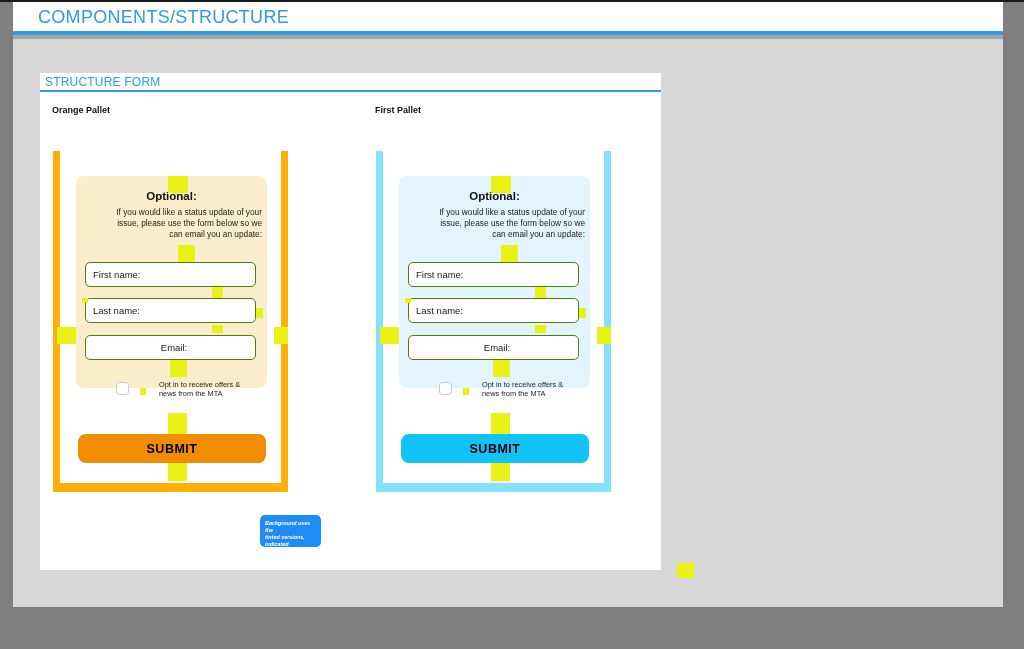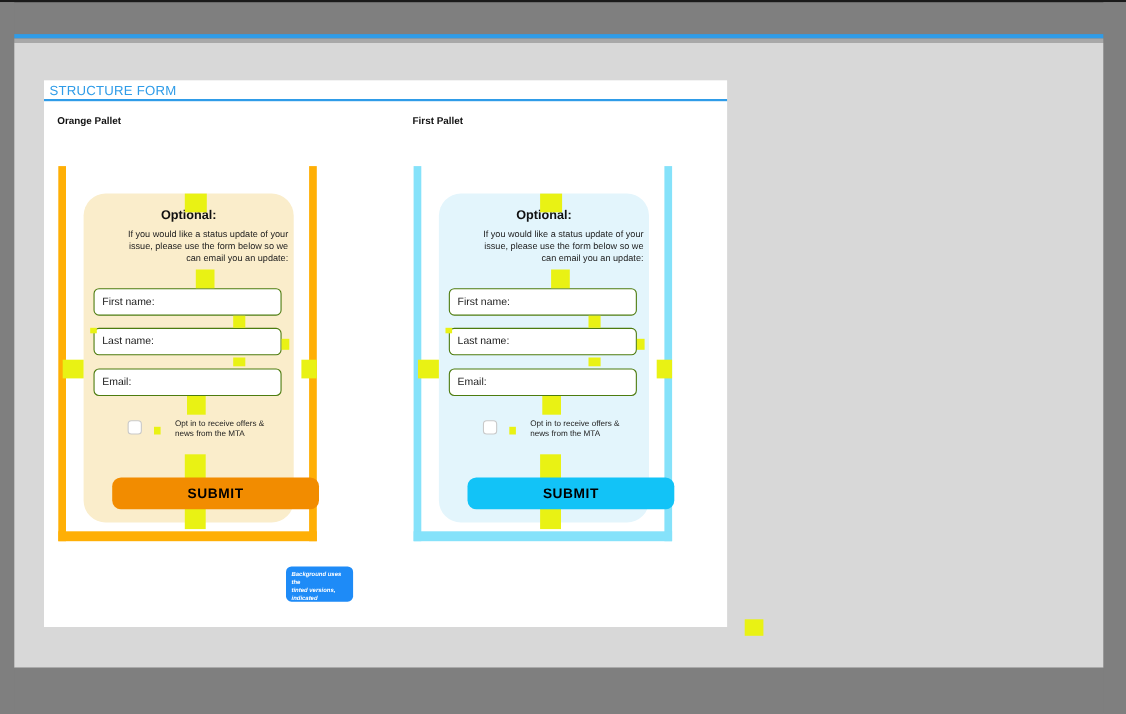--- a/index.html
+++ b/index.html
@@ -34,42 +34,42 @@
   .frame.orange { left:13px; }
   .frame.blue   { left:336px; }
   .bar { position:absolute; }
   .bar-left   { left:0; top:0; width:7px; height:341px; }
   .bar-right  { left:228px; top:0; width:7px; height:341px; }
   .bar-bottom { left:0; top:332px; width:235px; height:9px; }
   .frame.orange .bar { background:#FFAF05; }
   .frame.blue   .bar { background:#85E2FA; }
 
   
-  .tint { position:absolute; left:23px; top:25px; width:191px; height:299px; border-radius:20px; }
+  .tint { position:absolute; left:23px; top:25px; width:191px; height:212px; border-radius:8px; }
   .frame.orange .tint { background:#FAEDCB; }
   .frame.blue   .tint { background:#E3F5FC; }
 
   .form-heading { position:absolute; left:0; top:14px; width:100%; text-align:center;
                   font-size:11.5px; font-weight:bold; color:#111; }
   .form-desc { position:absolute; left:5px; top:31px; width:181px; text-align:right;
                font-size:8.3px; line-height:11.2px; color:#1c1c1c; }
   .mock-input { position:absolute; left:9px; width:171px; height:25px; background:#FFFFFF;
                 border:1px solid #4d7c0f; border-radius:5px; font-size:9.5px; color:#1a1a1a;
                 line-height:24px; padding-left:7px; }
-  .input-1 { top:86px; }  .input-2 { top:122px; }  .input-3 { top:159px; }
+  .input-1 { top:86px; }  .input-2 { top:122px; }  .input-3 { top:159px;text-align:center; }
 
   .optin-row { position:absolute; left:40px; top:204px; width:145px; }
   .optin-box { position:absolute; left:0; top:2px; width:13px; height:13px; background:#FFFFFF;
                border:1.5px solid #C9C9C9; border-radius:3.5px; }
   .optin-text { position:absolute; left:23px; top:0; font-size:7.4px; line-height:9px; color:#1c1c1c; }
   .optin-text span { display:block;margin-left:20px; }
 
   .submit-btn { position:absolute; left:25px; top:283px; width:188px; height:29px; border:none;
                 border-radius:8px; font-family:"Liberation Sans", sans-serif; font-size:12.5px;
-                font-weight:bold; letter-spacing:.5px; color:#000; z-index:2; cursor:pointer;margin-left:24px; }
+                font-weight:bold; letter-spacing:.5px; color:#000; z-index:2; cursor:pointer; }
   .frame.orange .submit-btn { background:#F28C00; }
   .frame.blue   .submit-btn { background:#12C3F7; }
 
   
   .marker { position:absolute; background:#E9F214; z-index:3; }
   .marker.under-button { z-index:1; }
   .stray-marker { position:absolute; left:677px; top:563px; width:17px; height:15px;
                   background:#E9F214; }
 
   
@@ -81,20 +81,23 @@
   .desc-line { display:block; }
 </style>
 </head>
 <body>
 
 <div id="root">
   <div class="chrome-top"></div>
   <div class="border-left"></div>
   <div class="border-right"></div>
 
+  <div class="titlebar">
+    <div class="page-title">COMPONENTS/STRUCTURE</div>
+  </div>
   <div class="title-underline"></div>
   <div class="title-shadow"></div>
 
   <div class="canvas"></div>
   <div class="border-bottom"></div>
 
   <div class="sheet">
     <div class="section-title">STRUCTURE FORM</div>
     <div class="section-underline"></div>
 

